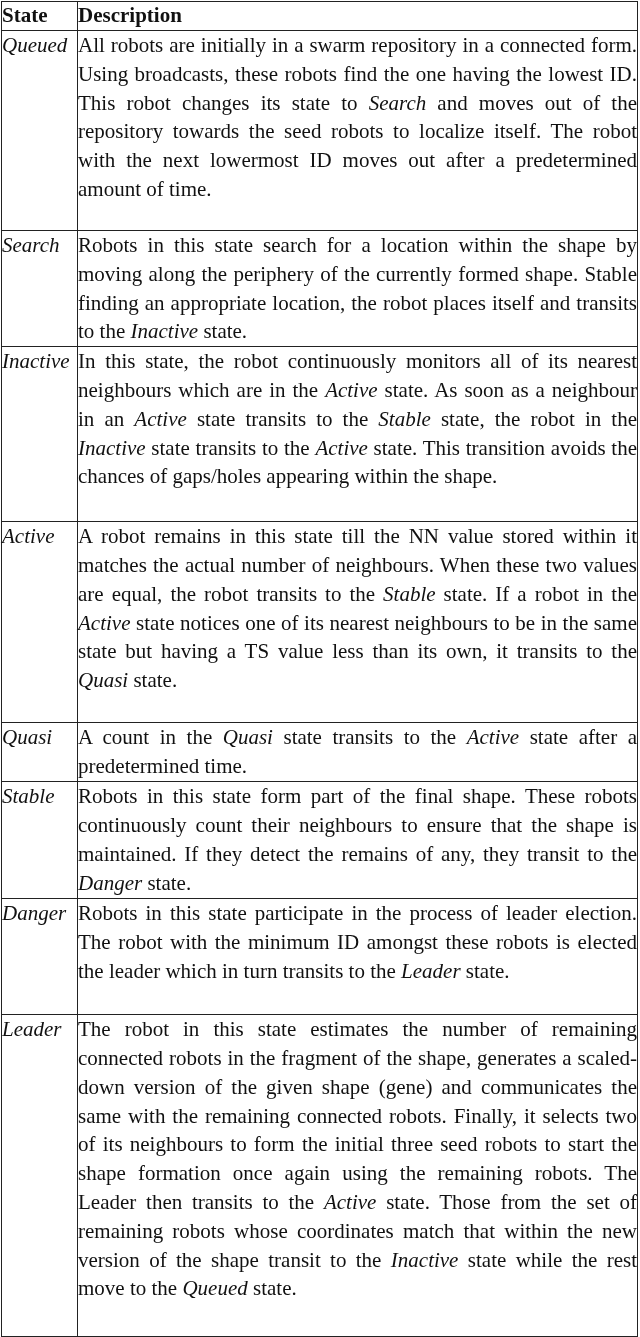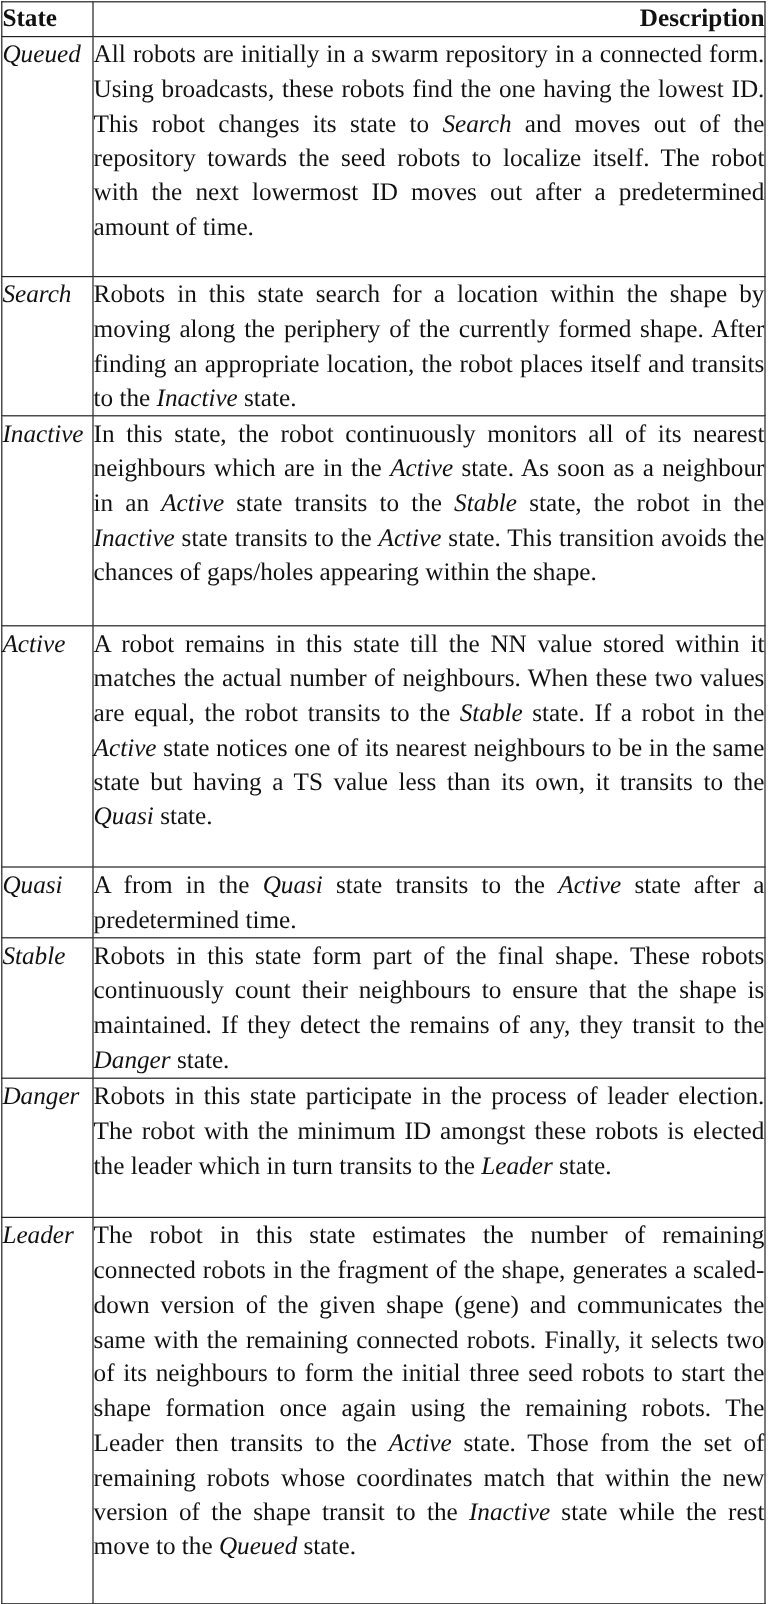--- a/index.html
+++ b/index.html
@@ -18,21 +18,21 @@
       padding: 0;
     }
     th {
       font-weight: bold;
       text-align: left;
       height: 28px;
       line-height: 27px;
       font-size: 21px;
     }
     th.col-state { width: 75px; padding-left: 12px; font-family: "Liberation Serif", serif; }
-    th.col-desc { padding-left: 12px; text-align: right; }
+    th.col-desc { padding-left: 12px; }
     td.state {
       font-style: italic;
       padding: 0 4px 0 12px;
       line-height: 28.8px;
       white-space: nowrap;
     }
     td.desc {
       padding: 0 6px 0 11px;
       line-height: 28.8px;
       text-align: justify;
@@ -50,33 +50,33 @@
       <th class="col-desc">Description</th>
     </tr>
   </thead>
   <tbody id="rows">
     <tr style="height:200px">
       <td class="state">Queued</td>
       <td class="desc"><span>All robots are initially in a swarm repository in a connected form. Using broadcasts, these robots find the one having the lowest ID. This robot changes its state to </span><span class="em">Search</span><span> and moves out of the repository towards the seed robots to localize itself. The robot with the next lowermost ID moves out after a predetermined amount of time.</span></td>
     </tr>
     <tr style="height:115px">
       <td class="state">Search</td>
-      <td class="desc"><span>Robots in this state search for a location within the shape by moving along the periphery of the currently formed shape. After finding an appropriate location, the robot places itself and transits to the </span><span class="em">Inactive</span><span> state.</span></td>
+      <td class="desc"><span>Robots in this state search for a location within the shape by moving along the periphery of the currently formed shape. Stable finding an appropriate location, the robot places itself and transits to the </span><span class="em">Inactive</span><span> state.</span></td>
     </tr>
     <tr style="height:175px">
       <td class="state">Inactive</td>
       <td class="desc"><span>In this state, the robot continuously monitors all of its nearest neighbours which are in the </span><span class="em">Active</span><span> state. As soon as a neighbour in an </span><span class="em">Active</span><span> state transits to the </span><span class="em">Stable</span><span> state, the robot in the </span><span class="em">Inactive</span><span> state transits to the </span><span class="em">Active</span><span> state. This transition avoids the chances of gaps/holes appearing within the shape.</span></td>
     </tr>
     <tr style="height:201px">
       <td class="state">Active</td>
       <td class="desc"><span>A robot remains in this state till the NN value stored within it matches the actual number of neighbours. When these two values are equal, the robot transits to the </span><span class="em">Stable</span><span> state. If a robot in the </span><span class="em">Active</span><span> state notices one of its nearest neighbours to be in the same state but having a TS value less than its own, it transits to the </span><span class="em">Quasi</span><span> state.</span></td>
     </tr>
     <tr style="height:59px">
       <td class="state">Quasi</td>
-      <td class="desc"><span>A from in the </span><span class="em">Quasi</span><span> state transits to the </span><span class="em">Active</span><span> state after a predetermined time.</span></td>
+      <td class="desc"><span>A count in the </span><span class="em">Quasi</span><span> state transits to the </span><span class="em">Active</span><span> state after a predetermined time.</span></td>
     </tr>
     <tr style="height:117px">
       <td class="state">Stable</td>
       <td class="desc"><span>Robots in this state form part of the final shape. These robots continuously count their neighbours to ensure that the shape is maintained. If they detect the remains of any, they transit to the </span><span class="em">Danger</span><span> state.</span></td>
     </tr>
     <tr style="height:116px">
       <td class="state">Danger</td>
       <td class="desc"><span>Robots in this state participate in the process of leader election. The robot with the minimum ID amongst these robots is elected the leader which in turn transits to the </span><span class="em">Leader</span><span> state.</span></td>
     </tr>
     <tr style="height:322px">

